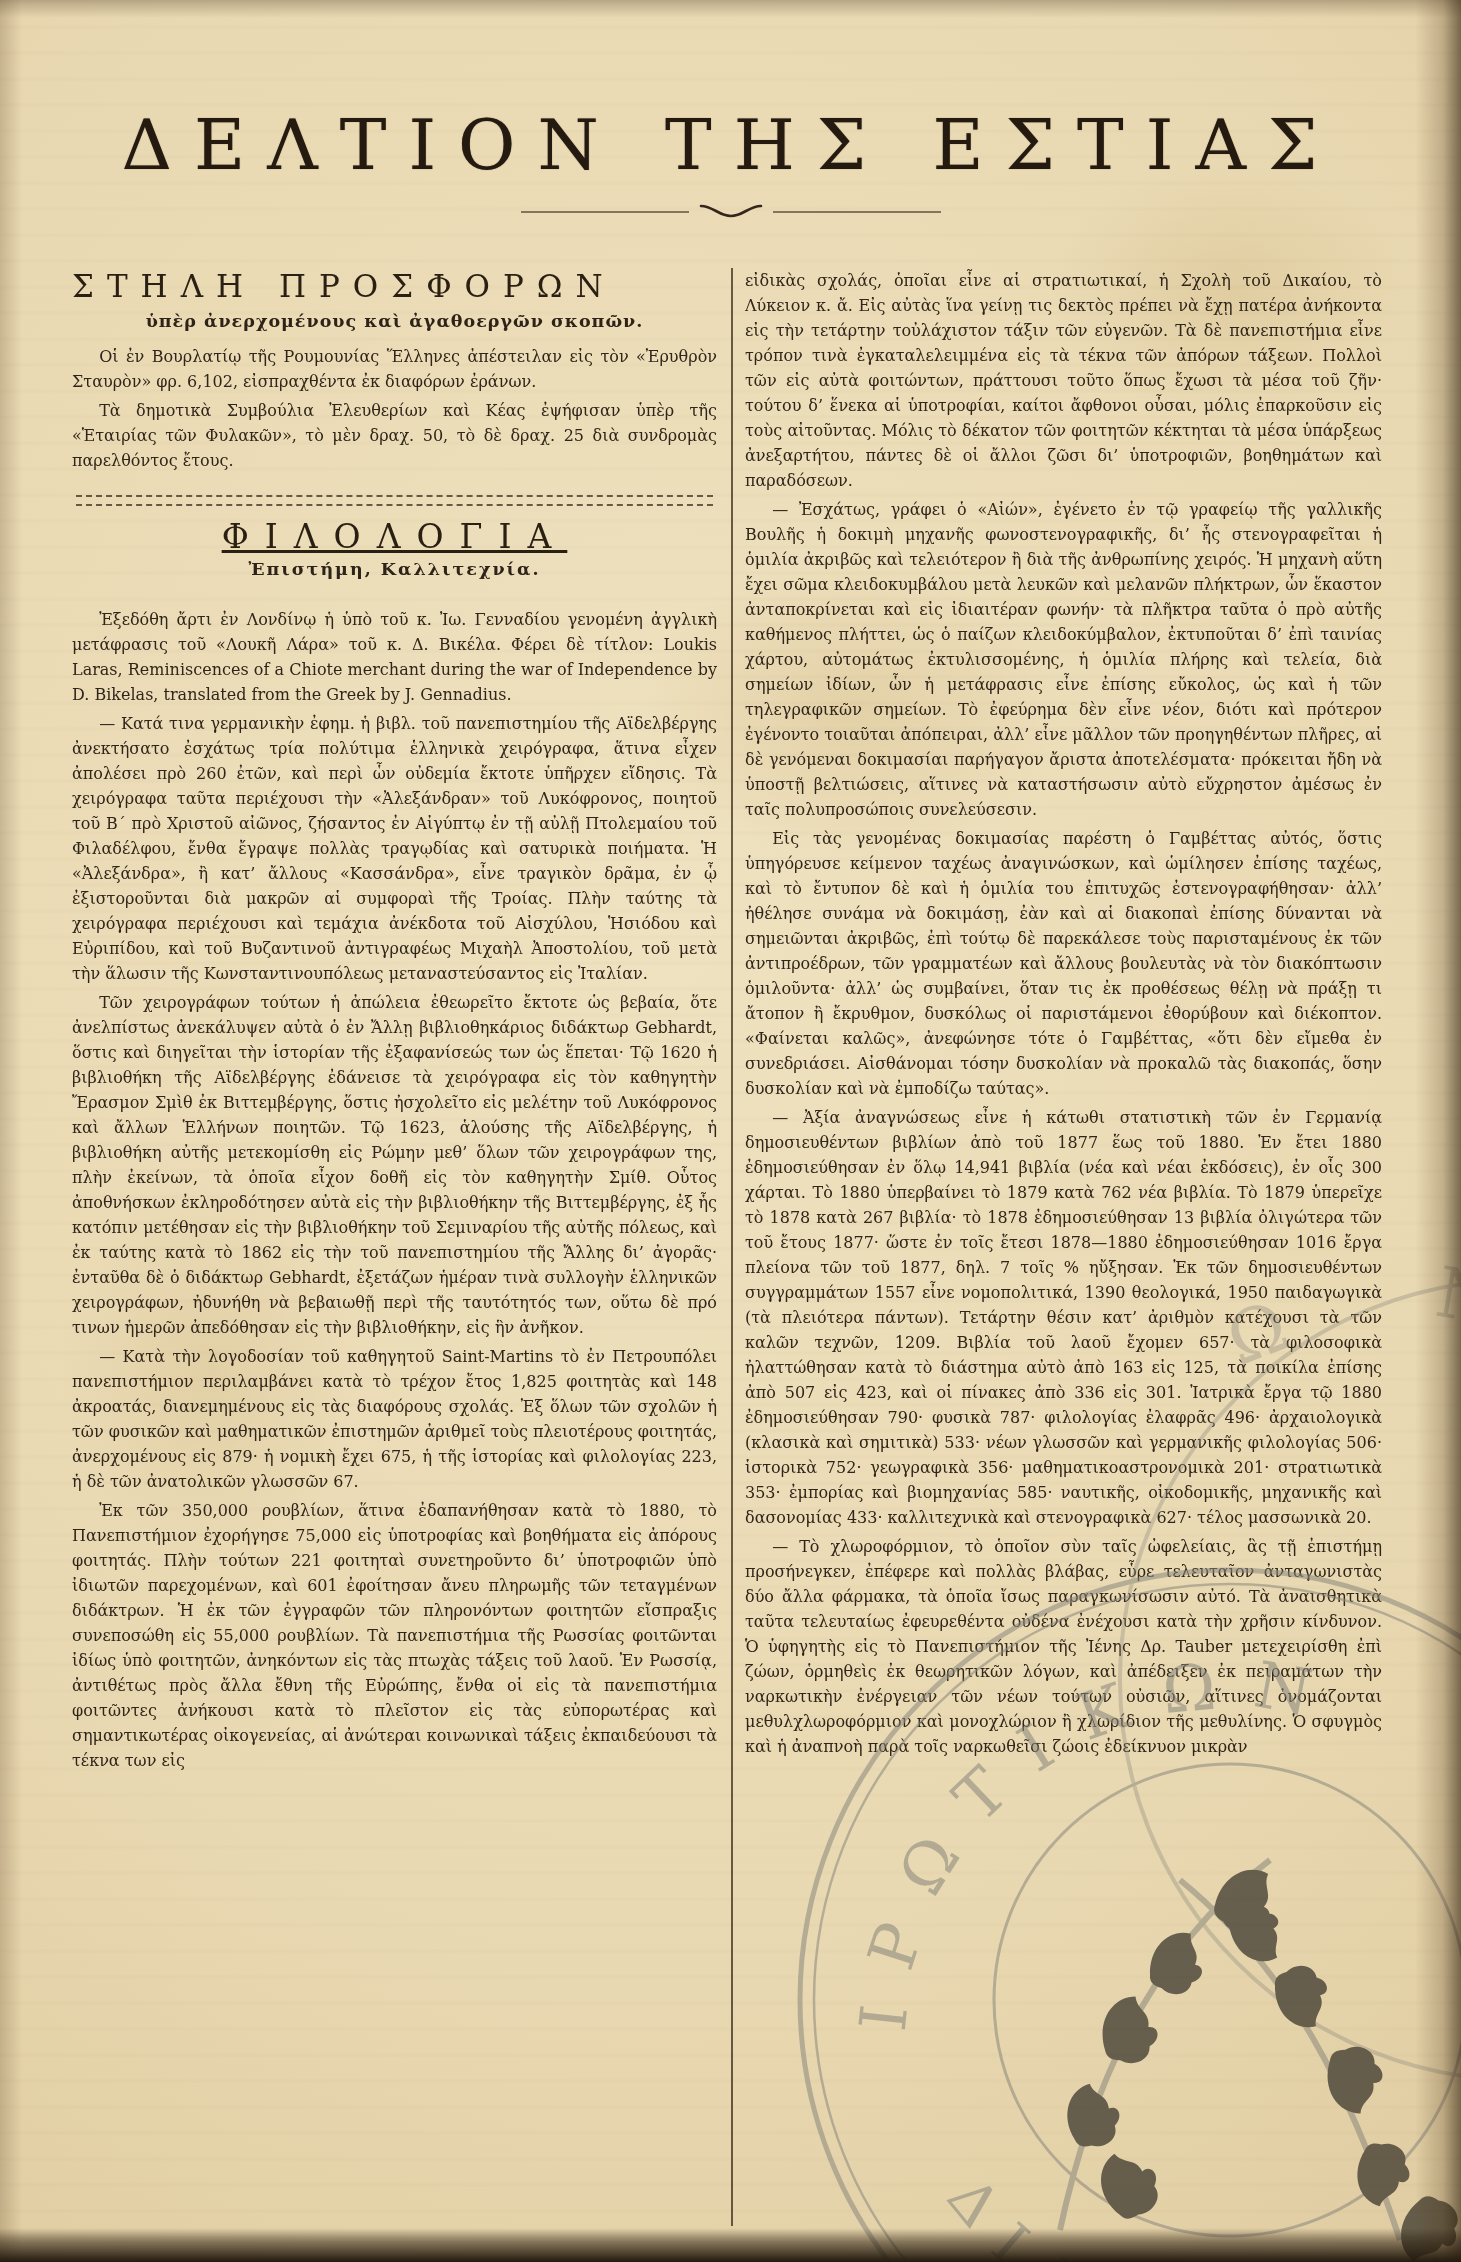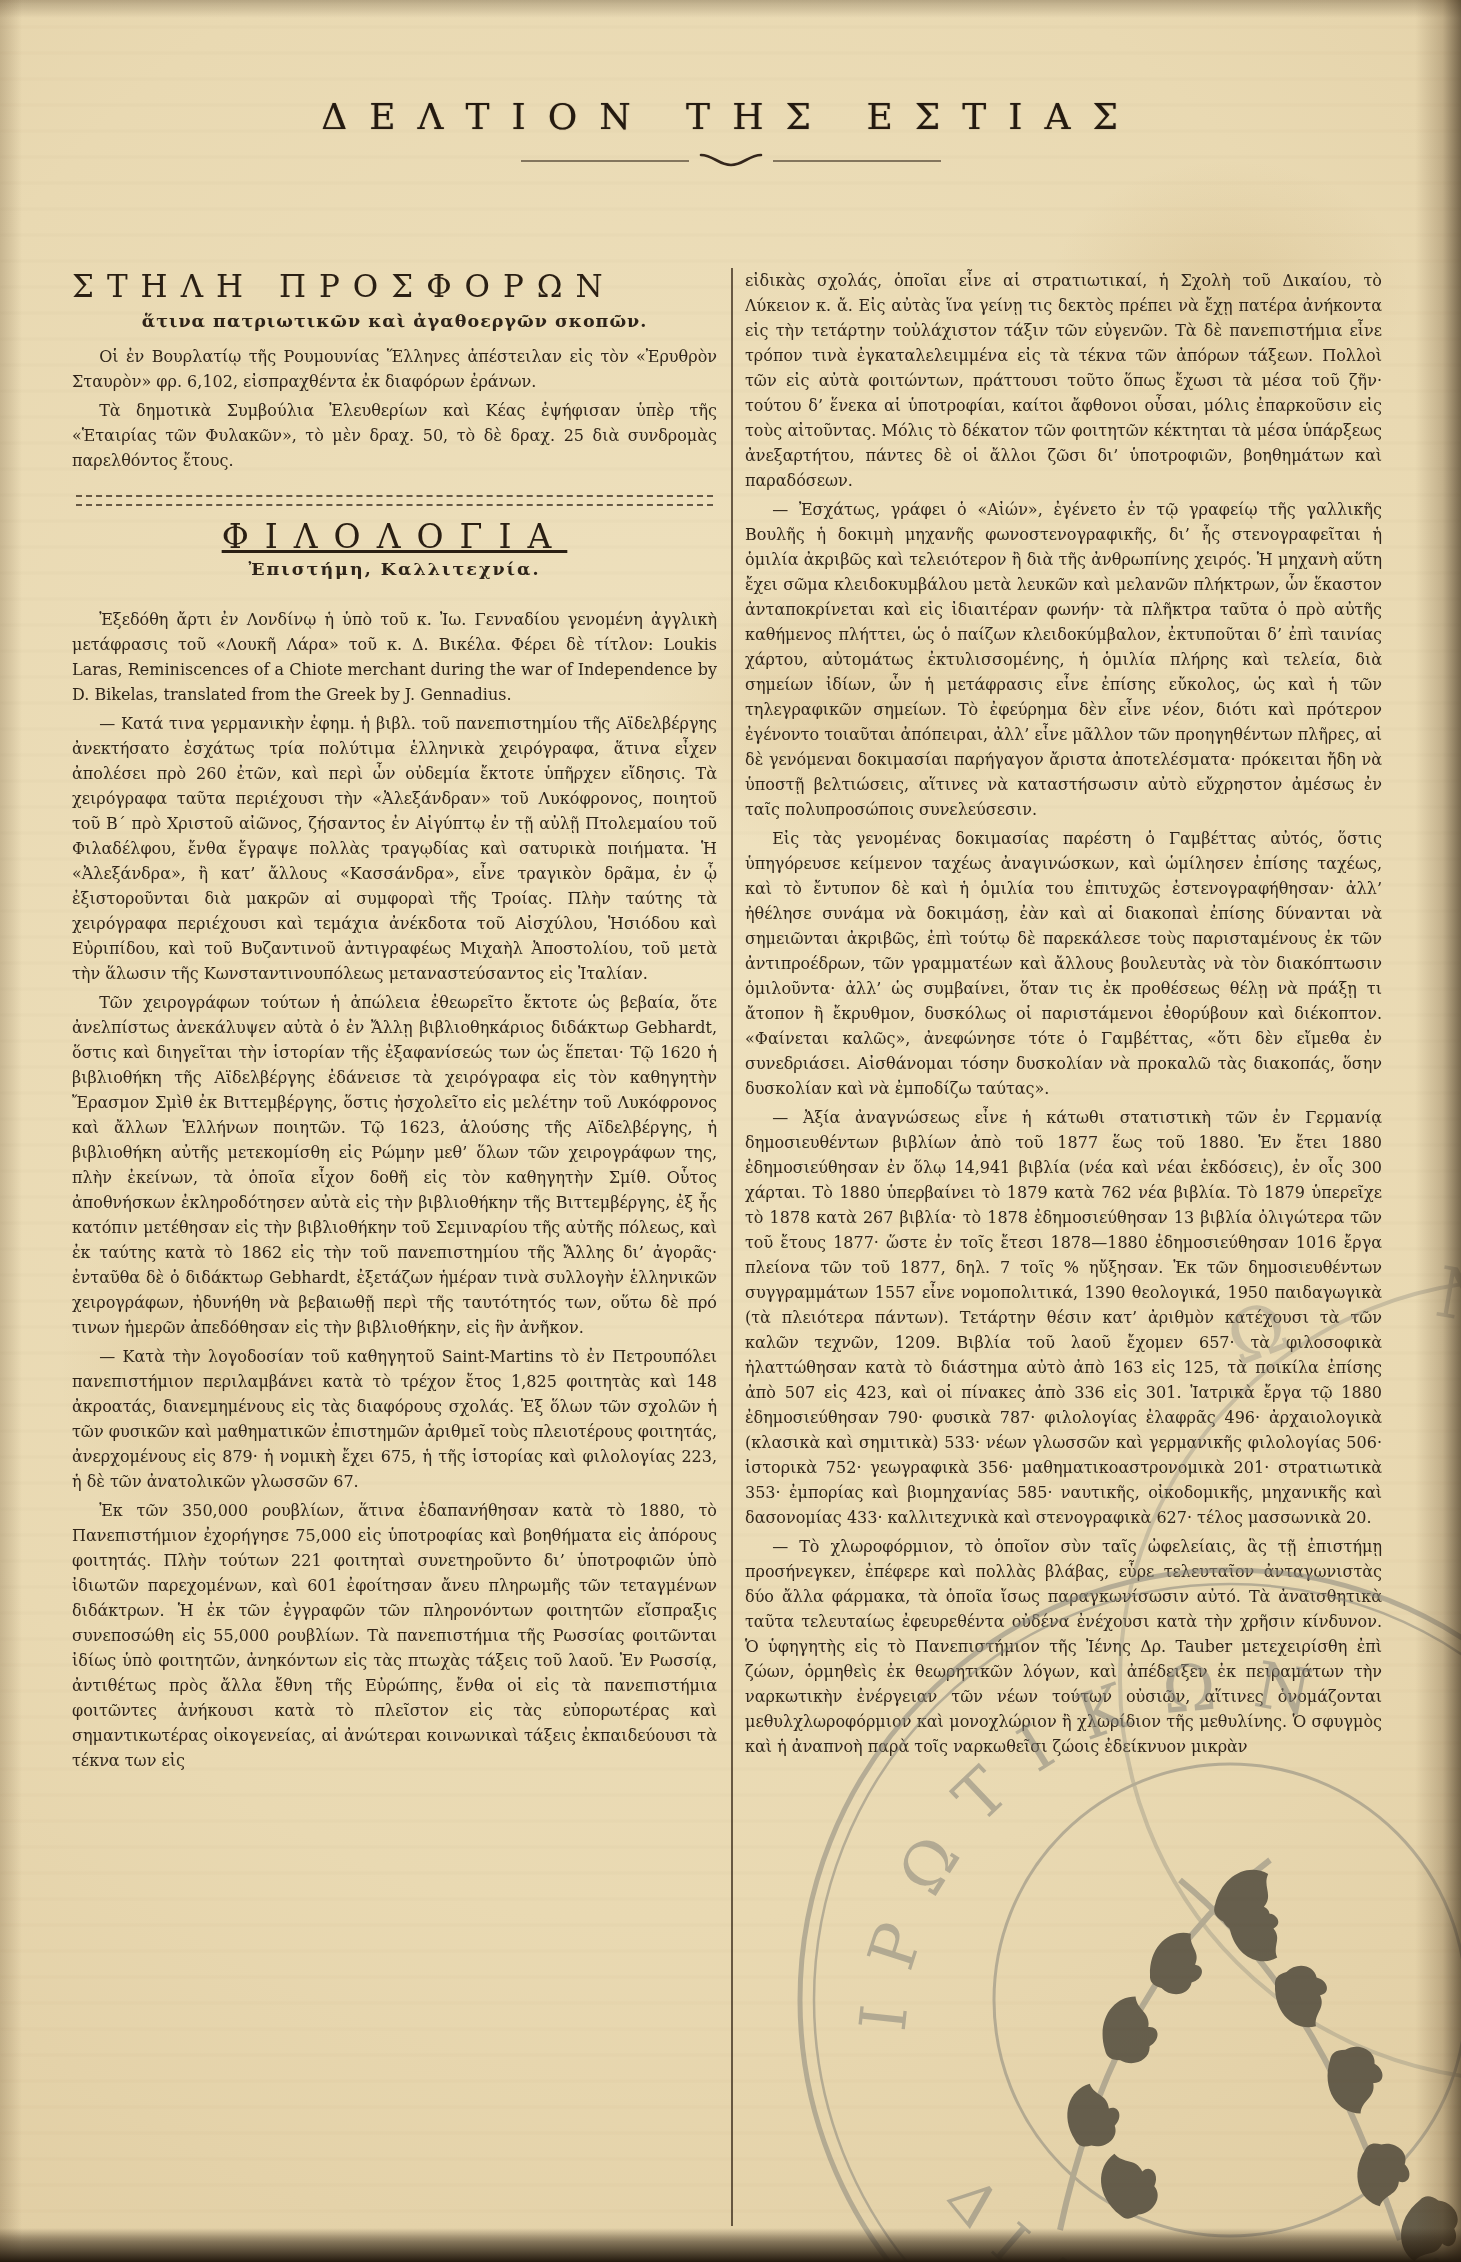--- a/index.html
+++ b/index.html
@@ -22,21 +22,21 @@
     background:linear-gradient(90deg, rgba(80,55,25,0) 0%, rgba(80,55,25,.25) 60%, rgba(45,30,12,.6) 100%);}
   .left-edge{position:absolute;top:0;left:0;width:22px;height:100%;pointer-events:none;
     background:linear-gradient(270deg, rgba(80,55,25,0) 0%, rgba(80,55,25,.22) 100%);}
   .bottom-edge{position:absolute;left:0;bottom:0;width:100%;height:34px;pointer-events:none;
     background:linear-gradient(180deg, rgba(40,28,14,0) 0%, rgba(40,28,14,.5) 40%, #241a0e 100%);}
   .top-edge{position:absolute;left:0;top:0;width:100%;height:18px;pointer-events:none;
     background:linear-gradient(0deg, rgba(60,42,20,0) 0%, rgba(60,42,20,.28) 100%);}
 
   .header{position:absolute;left:0;top:88px;width:100%;text-align:center;}
   .masthead{
-    margin:8px;font-size:36px;font-weight:normal;letter-spacing:22px;
+    margin:16px;font-size:70px;font-weight:normal;letter-spacing:22px;
     color:#241a10;text-shadow:0 0 1px rgba(36,26,16,.6);
     font-family:"DejaVu Serif", serif;
   }
   .rule-orn{margin:14px auto 4px;width:420px;display:flex;align-items:center;justify-content:center;gap:10px;}
   .rline{flex:1;height:2px;background:rgba(46,33,20,.55);}
   .orn-svg{width:64px;height:20px;display:block;}
   .issue-line{
     margin-top:8px;font-size:21px;font-weight:bold;letter-spacing:3px;color:#241a10;
   }
 
@@ -95,21 +95,21 @@
         <path d="M2 4 C14 4 20 14 32 14 C44 14 50 4 62 4" stroke="#34261c" stroke-width="2.6" fill="none" stroke-linecap="round"></path>
       </svg>
       <span class="rline"></span>
     </div>
   </div>
 
   <div class="columns">
 
     <div class="col col-left">
       <h2 class="section-heading">ΣΤΗΛΗ ΠΡΟΣΦΟΡΩΝ</h2>
-      <div class="section-subtitle">ἅτινα πατριωτικῶν καὶ ἀγαθοεργῶν σκοπῶν.</div>
+      <div class="section-subtitle">ὑπὲρ ἀνερχομένους καὶ ἀγαθοεργῶν σκοπῶν.</div>
       <div>
           <p class="para">Οἱ ἐν Βουρλατίῳ τῆς Ρουμουνίας Ἕλληνες ἀπέστειλαν εἰς τὸν «Ἐρυθρὸν Σταυρὸν» φρ. 6,102, εἰσπραχθέντα ἐκ διαφόρων ἐράνων.</p>
           <p class="para">Τὰ δημοτικὰ Συμβούλια Ἐλευθερίων καὶ Κέας ἐψήφισαν ὑπὲρ τῆς «Ἑταιρίας τῶν Φυλακῶν», τὸ μὲν δραχ. 50, τὸ δὲ δραχ. 25 διὰ συνδρομὰς παρελθόντος ἔτους.</p>
         </div>
 
       <div class="section-divider"></div>
 
       <h2 class="philologia-heading">ΦΙΛΟΛΟΓΙΑ</h2>
       <div class="philologia-sub">Ἐπιστήμη, Καλλιτεχνία.</div>
       <div>

